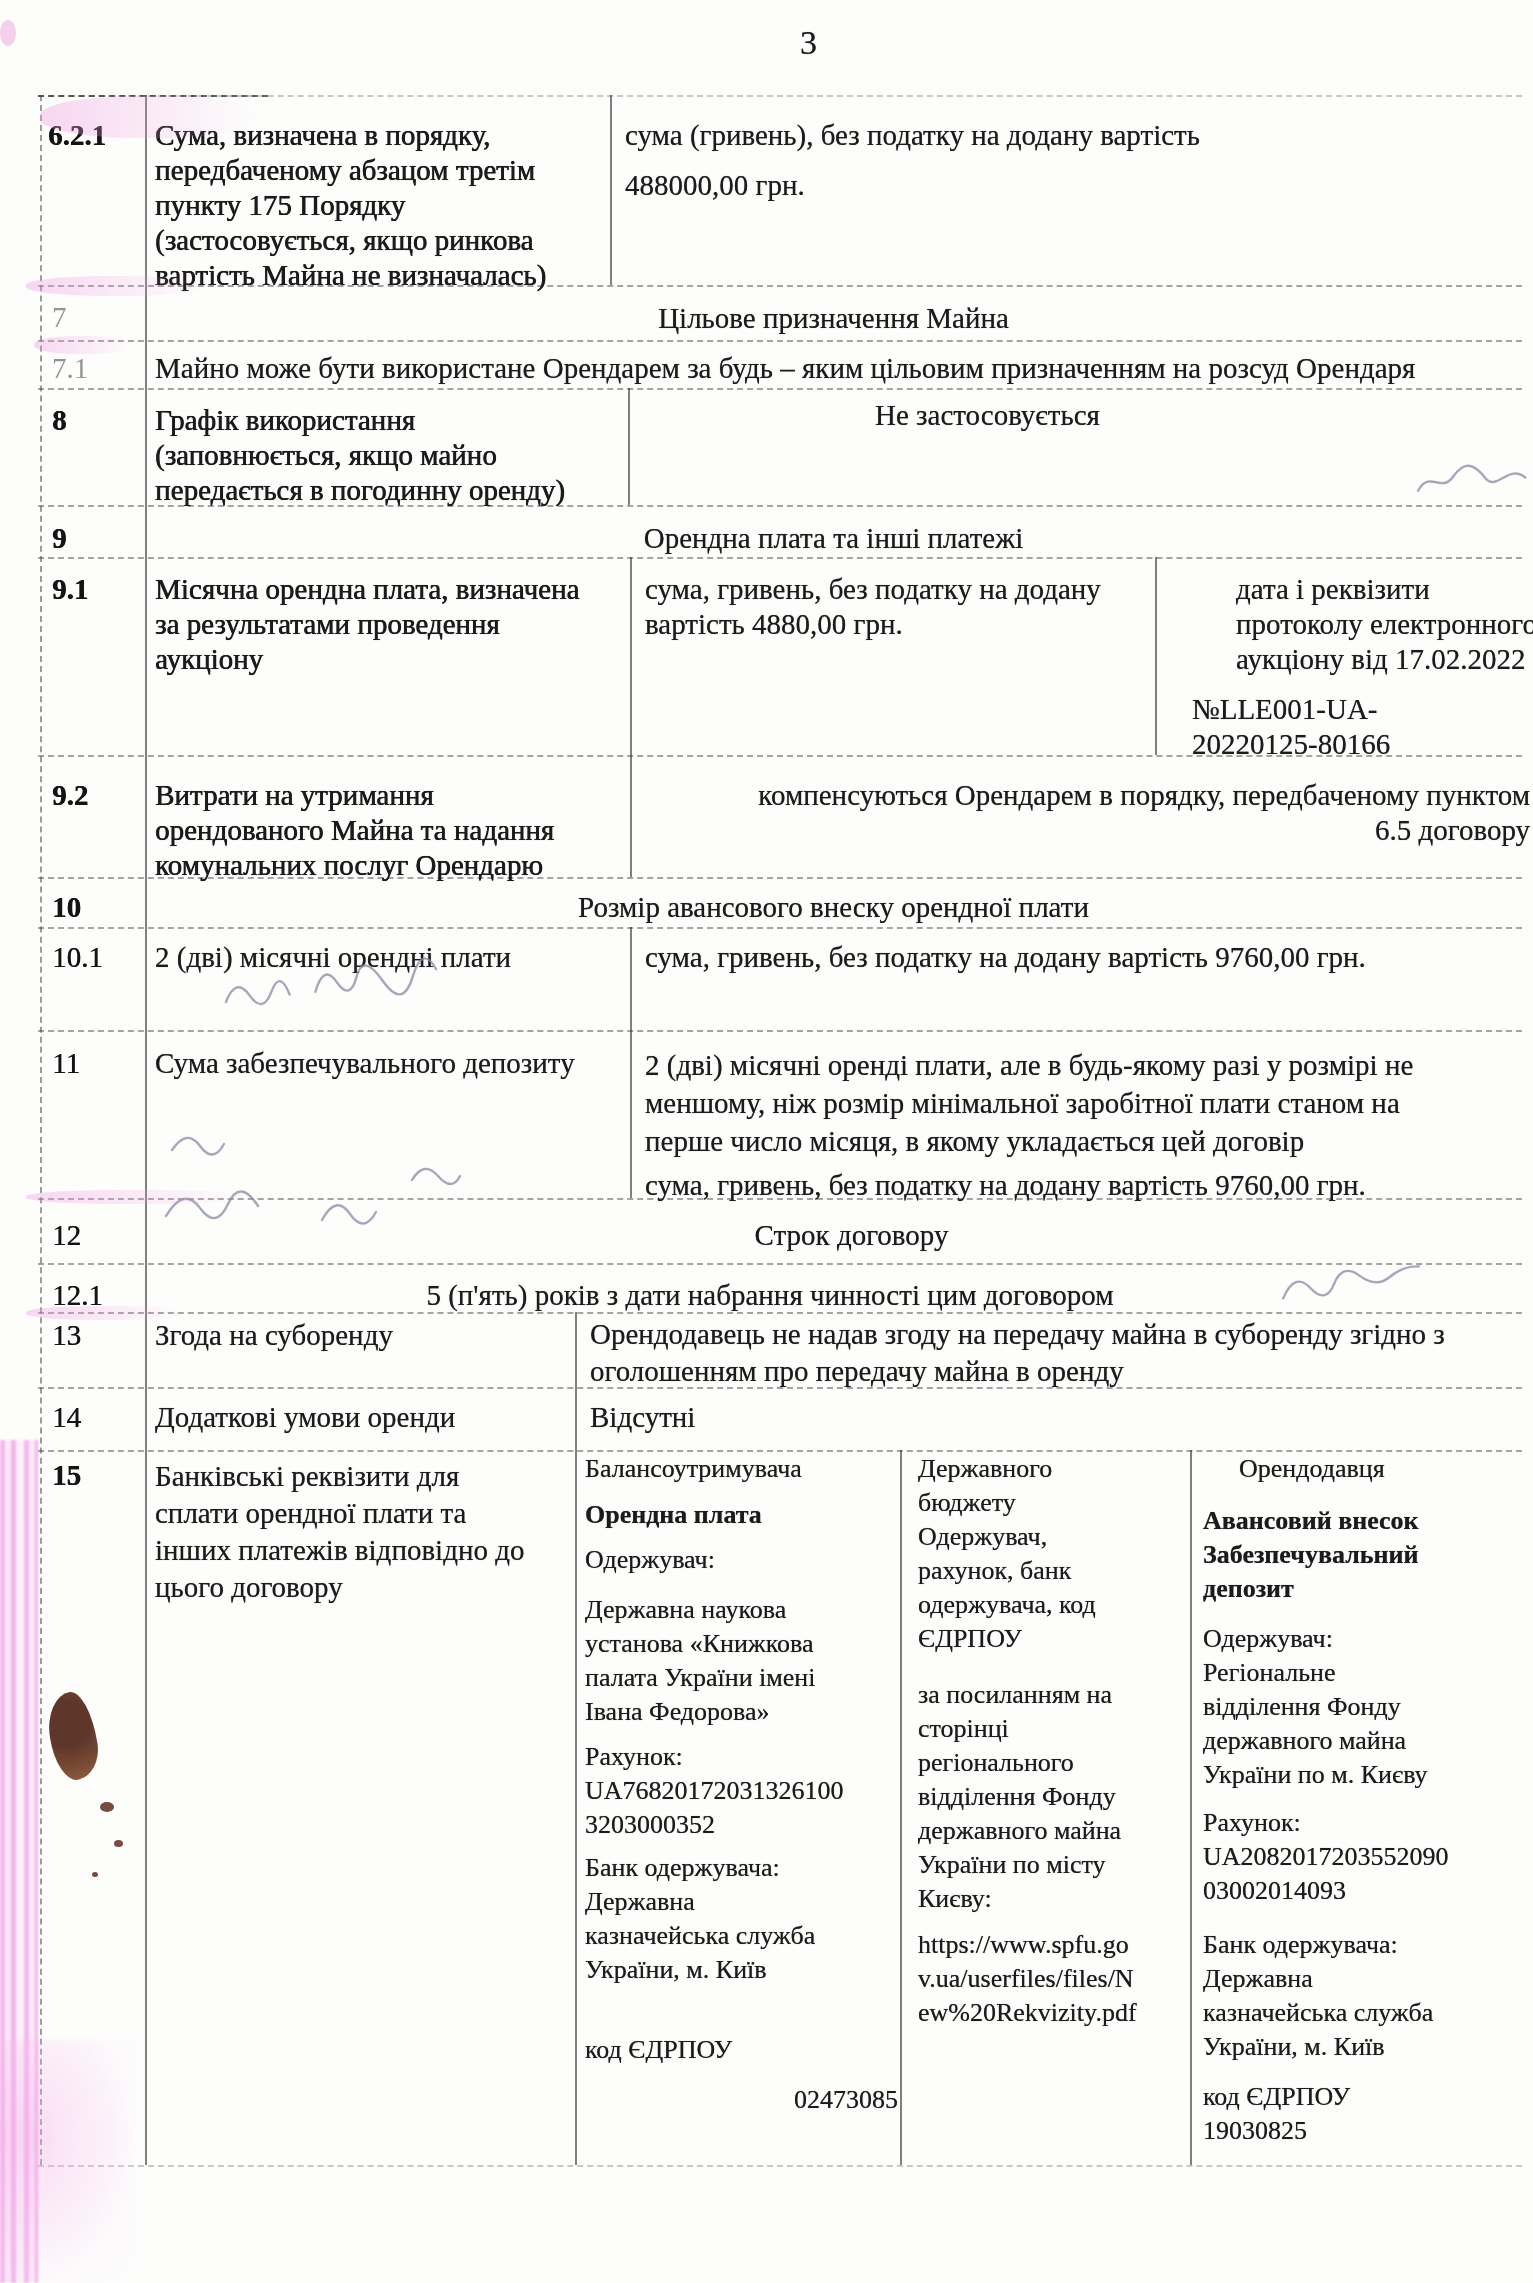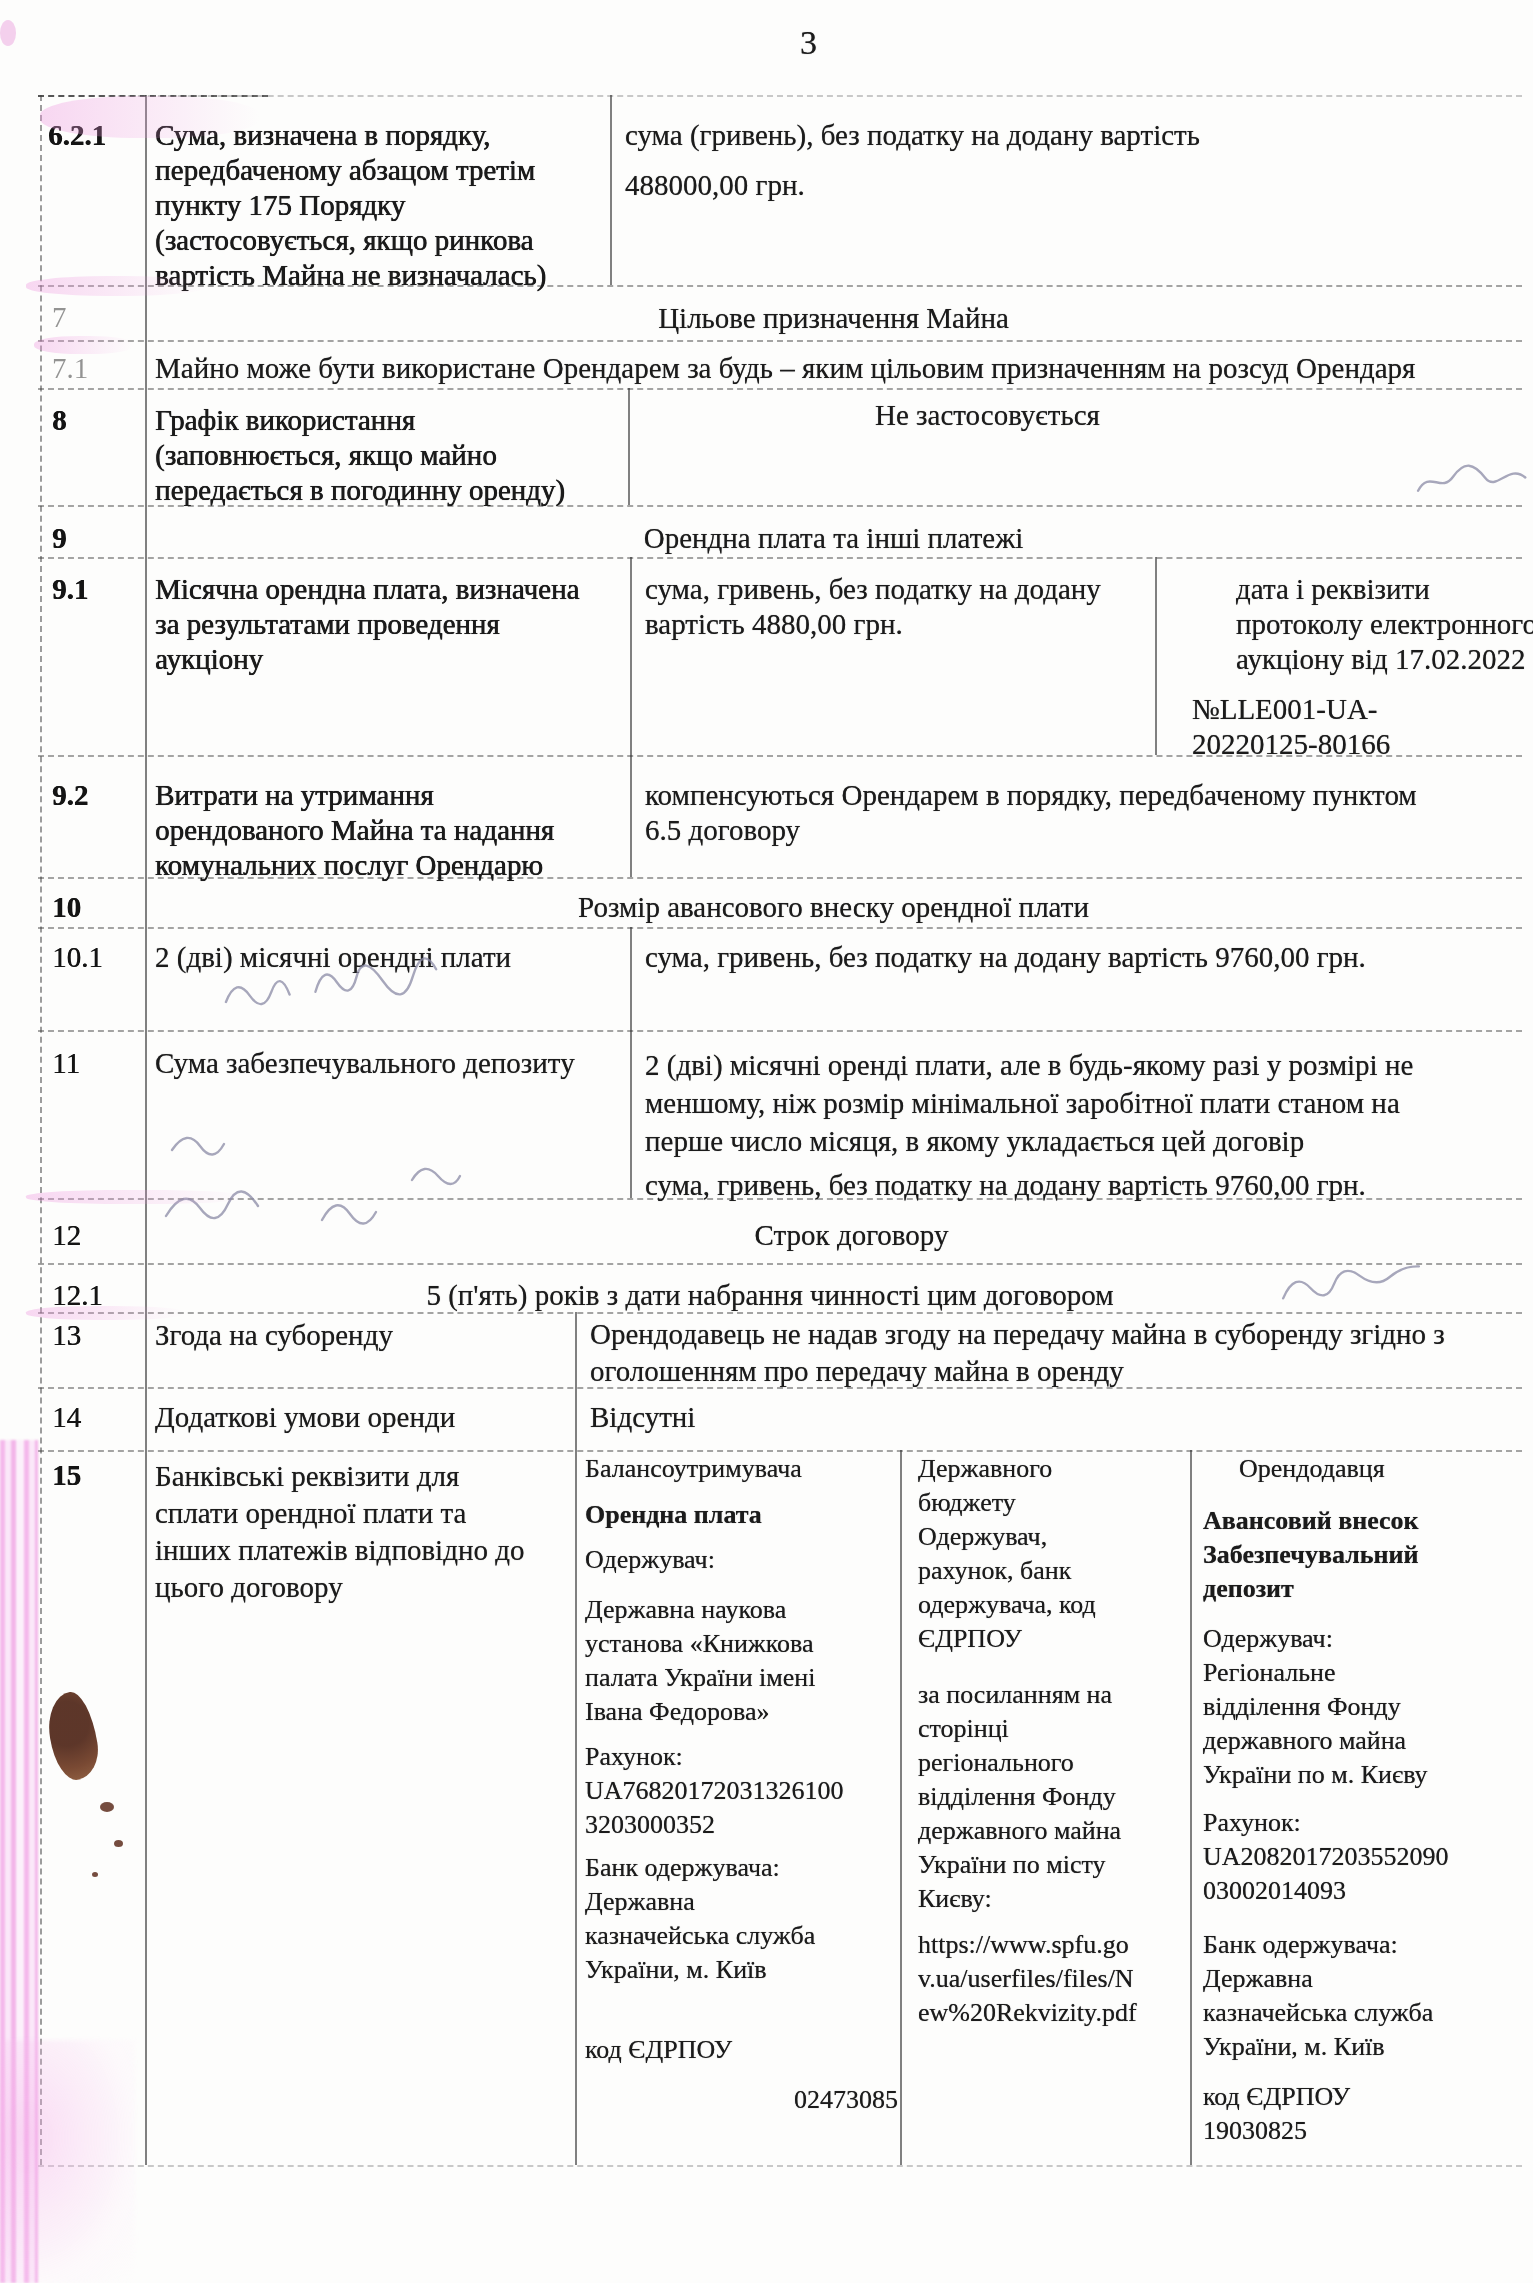--- a/index.html
+++ b/index.html
@@ -120,21 +120,21 @@
 вартість 4880,00 грн.</div>
   <div class="cell" style="left:1236px;top:572px;width:345px;">дата і реквізити
 протоколу електронного
 аукціону від 17.02.2022</div>
   <div class="cell" style="left:1192px;top:692px;width:330px;">№LLE001-UA-
 20220125-80166</div>
 
   <div class="cell heavy" style="left:155px;top:778px;width:470px;">Витрати на утримання
 орендованого Майна та надання
 комунальних послуг Орендарю</div>
-  <div class="cell" style="left:645px;top:778px;width:885px;">компенсуються Орендарем в порядку, передбаченому пунктом
+  <div class="cell" style="left:645px;top:778px;width:885px;text-align:right;">компенсуються Орендарем в порядку, передбаченому пунктом
 6.5 договору</div>
 
   <div class="cell center" style="left:145px;top:890px;width:1377px;">Розмір авансового внеску орендної плати</div>
   <div class="cell" style="left:155px;top:940px;width:470px;">2 (дві) місячні орендні плати</div>
   <div class="cell" style="left:645px;top:940px;width:885px;">сума, гривень, без податку на додану вартість 9760,00 грн.</div>
 
   <div class="cell" style="left:155px;top:1046px;width:470px;">Сума забезпечувального депозиту</div>
   <div class="cell" style="left:645px;top:1046px;width:895px;line-height:38px;">2 (дві) місячні оренді плати, але в будь-якому разі у розмірі не
 меншому, ніж розмір мінімальної заробітної плати станом на
 перше число місяця, в якому укладається цей договір</div>

